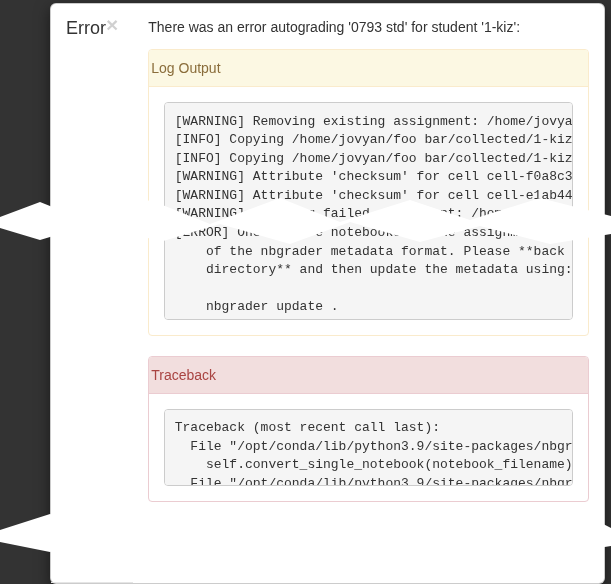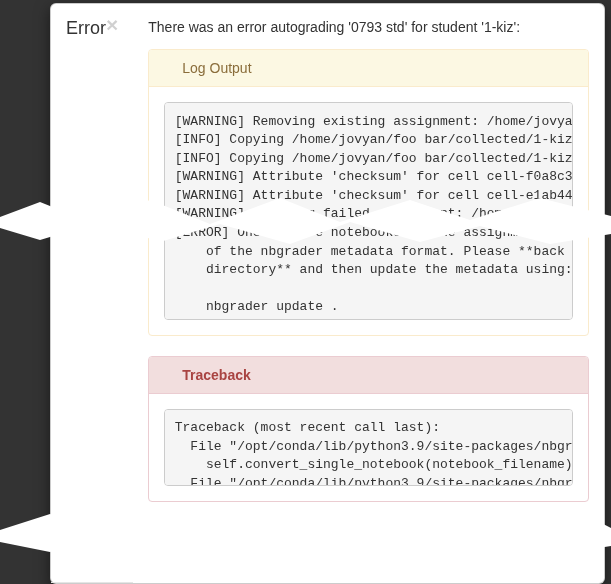--- a/index.html
+++ b/index.html
@@ -75,24 +75,23 @@
     border-bottom: 1px solid #faebcc;
   }
   .panel-danger {
     border-color: #ebccd1;
     margin-bottom: 0;
   }
   .panel-danger .panel-heading {
     color: #a94442;
     background-color: #f2dede;
     border-bottom: 1px solid #ebccd1;
-    font-weight: bold;
   }
   .panel-heading {
-    padding: 10px 33px;
+    padding: 10px 2px;
     border-top-left-radius: 3px;
     border-top-right-radius: 3px;
     font-size: 14px;
   }
   .panel-body {
     padding: 15px;
   }
   .pre-block {
     display: block;
     padding: 9.5px 9.5px 6px 9.5px;

